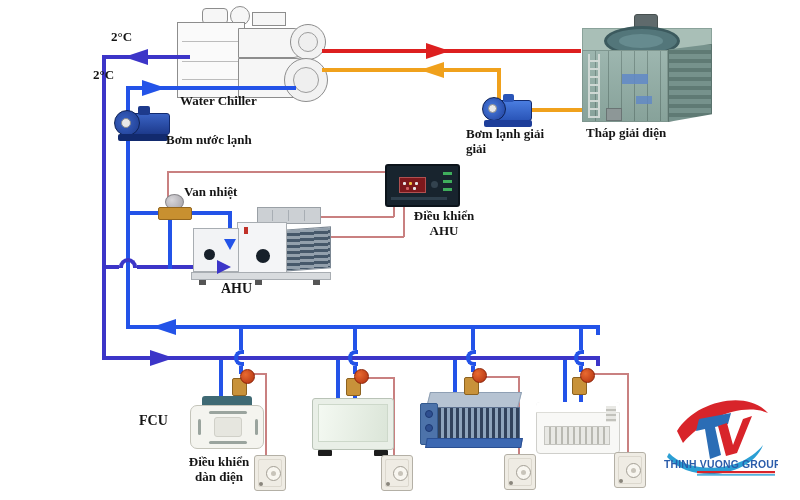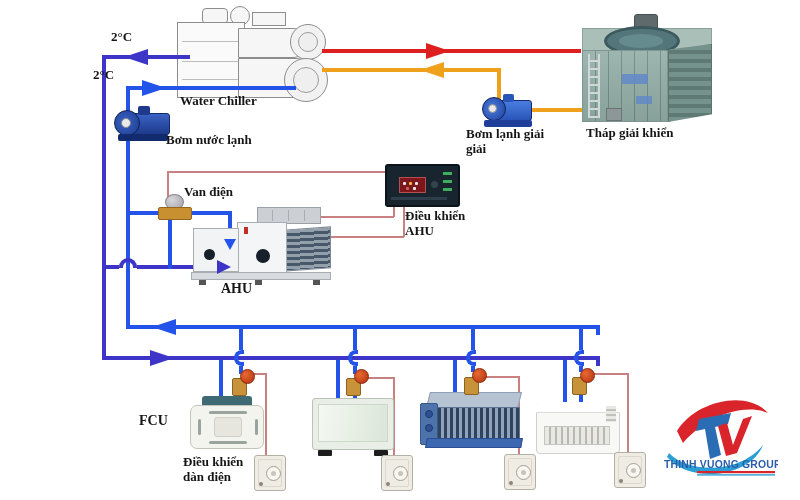--- a/index.html
+++ b/index.html
@@ -14,21 +14,21 @@
   .ko{color:var(--warm_pipe,#f0a11c);}
   .ar{position:absolute;width:0;height:0;border-top:8px solid transparent;border-bottom:8px solid transparent;border-left:24px solid;z-index:4;}
   .al{position:absolute;width:0;height:0;border-top:8px solid transparent;border-bottom:8px solid transparent;border-right:24px solid;z-index:4;}
   .ars{position:absolute;width:0;height:0;border-top:7px solid transparent;border-bottom:7px solid transparent;border-left:14px solid;z-index:4;}
   .ads{position:absolute;width:0;height:0;border-left:6px solid transparent;border-right:6px solid transparent;border-top:11px solid;z-index:4;}
   .hoph{position:absolute;box-sizing:border-box;height:10px;border:4px solid;border-bottom:none;border-radius:9px 9px 0 0;z-index:3;}
   .hopv{position:absolute;box-sizing:border-box;width:10px;border:4px solid;border-right:none;border-radius:9px 0 0 9px;z-index:3;}
   .wr{position:absolute;background:var(--control_wire,#c98080);z-index:1;}
   
   .lbl{position:absolute;font-weight:bold;font-size:13px;color:#151515;white-space:nowrap;z-index:6;}
-  .lbl2{position:absolute;font-weight:bold;font-size:13px;color:#151515;line-height:1.12;z-index:6;}
+  .lbl2{position:absolute;font-weight:bold;font-size:13px;color:#151515;text-align:center;line-height:1.12;z-index:6;}
   
   .eq{position:absolute;z-index:3;}
   .eq *{position:absolute;box-sizing:border-box;}
   
   .ch-box{left:5px;top:16px;width:68px;height:76px;background:#fafafa;border:1.5px solid #8d8d8d;}
   .ch-box i{display:block;position:absolute;left:4px;right:4px;height:0;border-top:1px solid #bcbcbc;}
   .ch-shell1{left:66px;top:22px;width:70px;height:30px;background:#f6f6f6;border:1.5px solid #8d8d8d;border-radius:0 14px 14px 0;}
   .ch-shell2{left:66px;top:52px;width:76px;height:40px;background:#f6f6f6;border:1.5px solid #8d8d8d;border-radius:0 18px 18px 0;}
   .ch-plate1{left:118px;top:18px;width:36px;height:36px;background:#f2f2f2;border:1.5px solid #8d8d8d;border-radius:50%;}
   .ch-plate2{left:112px;top:52px;width:44px;height:44px;background:#f2f2f2;border:1.5px solid #8d8d8d;border-radius:50%;}
@@ -333,31 +333,31 @@
   <div class="th" style="left:614px;top:452px;">
       <i></i>
       <b></b>
       <u></u>
     </div>
 
   <div class="lbl" style="left:111px;top:29px;">2°C</div>
   <div class="lbl" style="left:93px;top:67px;">2°C</div>
   <div class="lbl" style="left:180px;top:93px;">Water Chiller</div>
   <div class="lbl" style="left:138px;top:132px;margin-left:28px;">Bơm nước lạnh</div>
-  <div class="lbl" style="left:184px;top:184px;">Van điện</div>
+  <div class="lbl" style="left:184px;top:184px;">Van nhiệt</div>
   <div class="lbl" style="left:221px;top:281px;font-size:14px;">AHU</div>
   <div class="lbl2" style="left:405px;top:209px;width:78px;">
     <span style="position:static;display:block;">Điều khiển</span>
     <span style="position:static;display:block;">AHU</span>
   </div>
   <div class="lbl2" style="left:466px;top:127px;width:96px;text-align:left;">
     <span style="position:static;display:block;">Bơm lạnh giải</span>
     <span style="position:static;display:block;">giải</span>
   </div>
-  <div class="lbl" style="left:586px;top:125px;">Tháp giải khiển</div>
+  <div class="lbl" style="left:586px;top:125px;">Tháp giải điện</div>
   <div class="lbl" style="left:139px;top:413px;font-size:14px;">FCU</div>
   <div class="lbl2" style="left:183px;top:455px;width:72px;">
     <span style="position:static;display:block;">Điều khiển</span>
     <span style="position:static;display:block;">dàn điện</span>
   </div>
 
   <svg style="position:absolute;left:663px;top:393px;z-index:3;" width="115" height="85" viewBox="0 0 115 85">
     <path d="M14,38 C32,8 84,-4 105,20 C82,10 44,22 20,50 Z" fill="#d8242a"></path>
     <path d="M6,60 C24,80 76,82 100,52 C88,84 28,92 4,64 Z" fill="#2b9fd4"></path>
     <path d="M36,26 L68,20 L65,31 L52,34 L58,62 L47,66 L42,36 L33,38 Z" fill="#2b6db5"></path>

